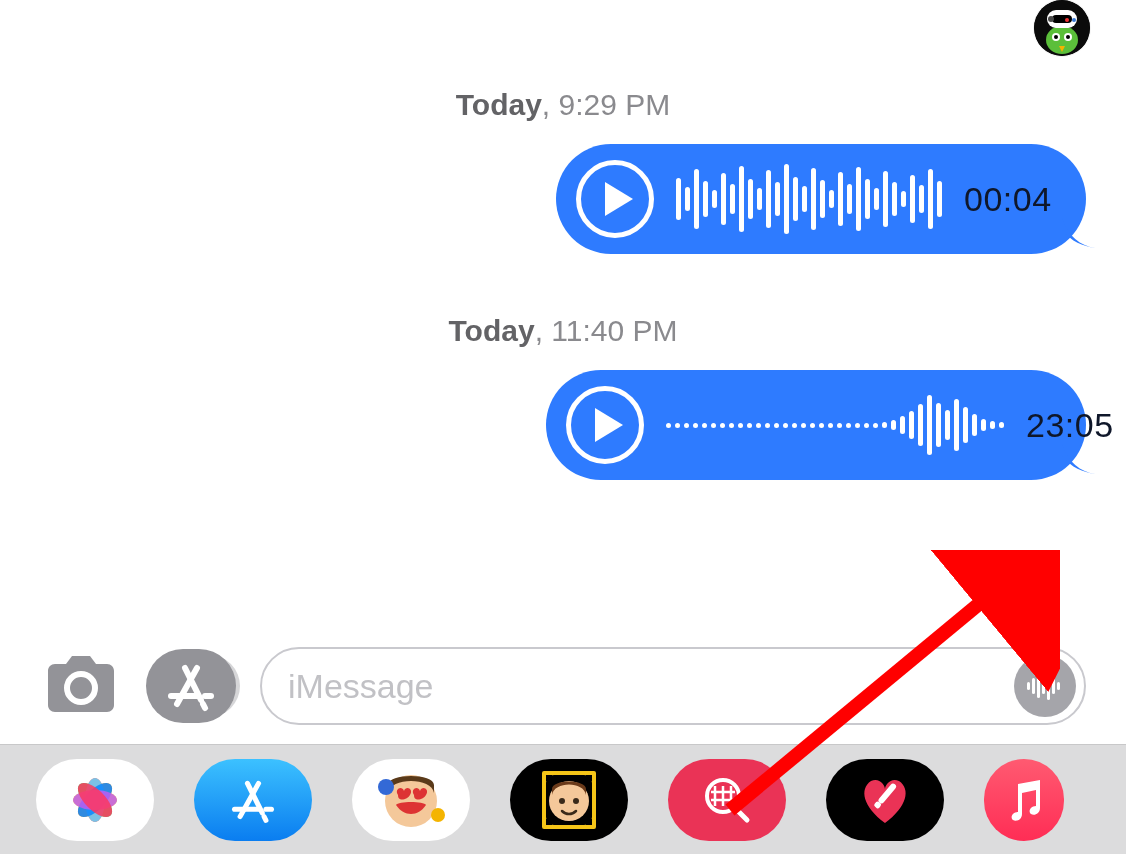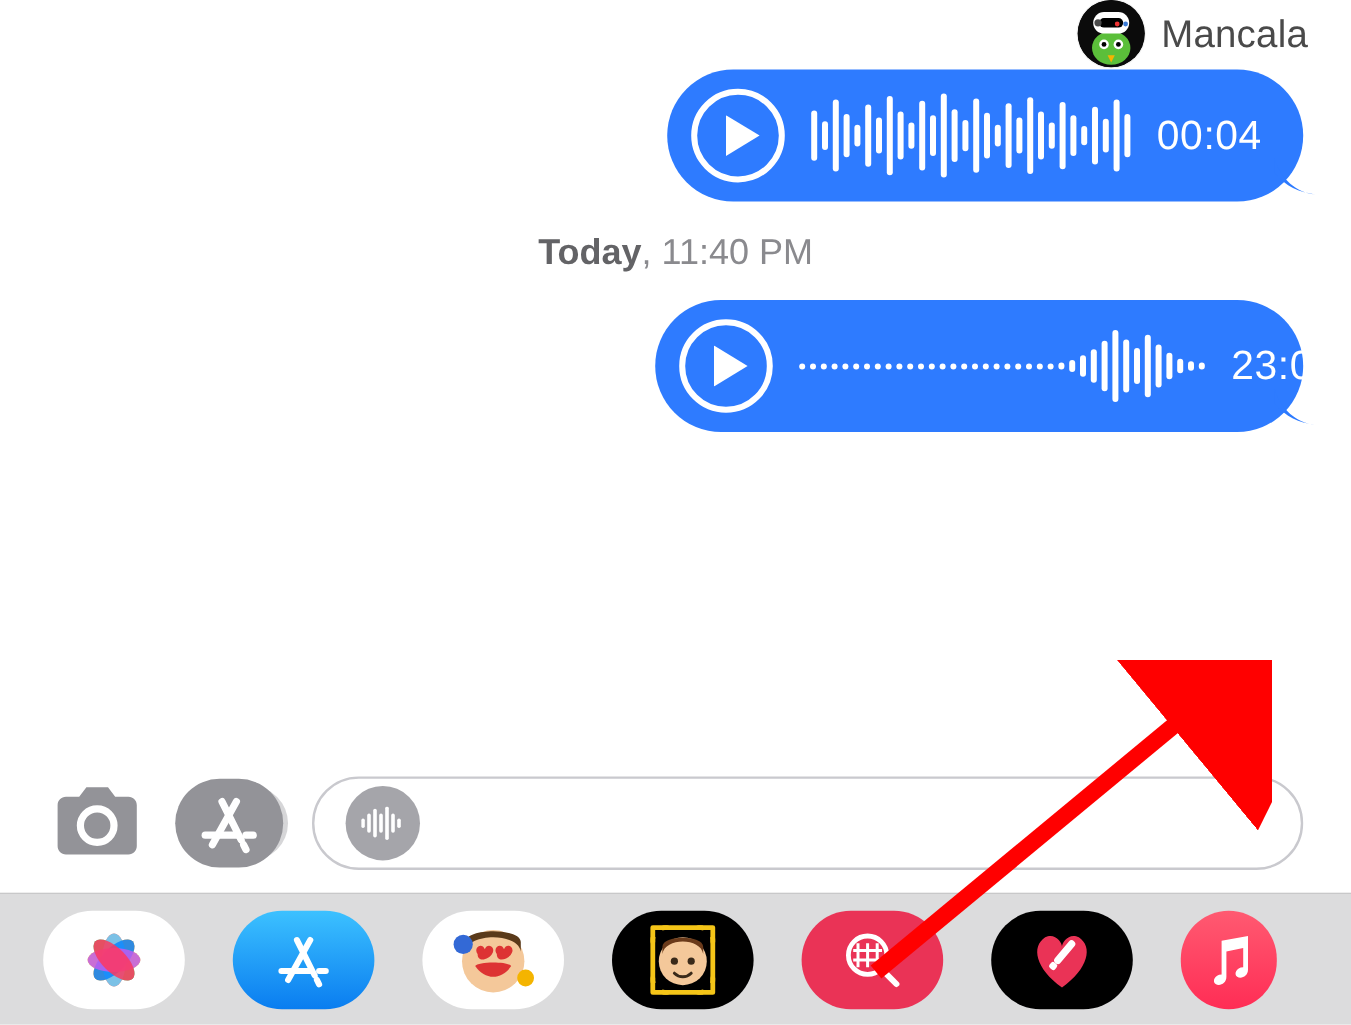--- a/index.html
+++ b/index.html
@@ -93,21 +93,21 @@
   .waveform .bar {
     width: 5px;
     background: #fff;
     border-radius: 3px;
   }
   .waveform .dot {
     width:5px; height:5px; border-radius:50%; background:#fff;
   }
   .duration {
     font-size: 34px;
-    color: #ffffff;
+    color: #0f172a;
     font-weight: 500;
     letter-spacing: .5px;
     font-variant-numeric: tabular-nums;
   }
 
   .status-row {
     display:flex;
     justify-content: flex-end;
     align-items: baseline;
     gap: 0;
@@ -225,25 +225,27 @@
       <rect x="14" y="16" width="6" height="6" rx="3" fill="#4a4a4a"></rect>
       <circle cx="33" cy="20" r="2" fill="#e33"></circle>
       <circle cx="40" cy="20" r="2" fill="#3b7bd6"></circle>
       <circle cx="22" cy="37" r="4" fill="#fff"></circle>
       <circle cx="34" cy="37" r="4" fill="#fff"></circle>
       <circle cx="22" cy="37" r="2" fill="#000"></circle>
       <circle cx="34" cy="37" r="2" fill="#000"></circle>
       <path d="M25 46 L28 52 L31 46 Z" fill="#f4b400"></path>
     </svg>
   </div>
-  <span class="mancala-label">Mancala</span>
 </div>
 
 <div class="conv">
 
+  <div class="timestamp">
+    <span class="day">Today</span><span>, </span><span>9:29 PM</span>
+  </div>
 
   <div class="row-right">
     <div class="bubble" style="width:530px;">
       <div class="play-btn">
         <svg viewBox="0 0 30 34">
             <path d="M2 0 L30 17 L2 34 Z" fill="#fff"></path>
           </svg>
       </div>
       <div class="waveform" id="wf1">
           <div class="bar" style="height: 42px;"></div>
@@ -277,21 +279,21 @@
           <div class="bar" style="height: 60px;"></div>
           <div class="bar" style="height: 36px;"></div>
         </div>
       <span class="duration">00:04</span>
       <svg class="tail" viewBox="0 0 34 30">
           <path d="M0 0 C 6 18 18 28 34 30 C 20 28 10 24 0 12 Z"></path>
         </svg>
     </div>
   </div>
 
-  <div class="timestamp" style="margin-top:26px;">
+  <div class="timestamp" style="margin-top:60px;">
     <span class="day">Today</span><span>, </span><span>11:40 PM</span>
   </div>
 
   <div class="row-right">
     <div class="bubble" style="width:540px;">
       <div class="play-btn">
         <svg viewBox="0 0 30 34">
             <path d="M2 0 L30 17 L2 34 Z" fill="#fff"></path>
           </svg>
       </div>
@@ -358,20 +360,21 @@
       <g stroke="#fff" stroke-width="6" stroke-linecap="round" fill="none">
         <line x1="20" y1="8" x2="36" y2="40"></line>
         <line x1="32" y1="8" x2="12" y2="44"></line>
         <line x1="6" y1="36" x2="32" y2="36"></line>
         <line x1="40" y1="36" x2="46" y2="36"></line>
         <line x1="38" y1="44" x2="40" y2="48"></line>
       </g>
     </svg>
   </div>
   <div class="input-wrap">
+    <input type="text" placeholder="iMessage" style="">
     <div class="audio-send">
       <svg width="36" height="28" viewBox="0 0 36 28">
         <g fill="#fff">
             <rect x="0" y="10" width="3" height="8" rx="1.5"></rect>
             <rect x="5" y="6" width="3" height="16" rx="1.5"></rect>
             <rect x="10" y="2" width="3" height="24" rx="1.5"></rect>
             <rect x="15" y="6" width="3" height="16" rx="1.5"></rect>
             <rect x="20" y="0" width="3" height="28" rx="1.5"></rect>
             <rect x="25" y="6" width="3" height="16" rx="1.5"></rect>
             <rect x="30" y="10" width="3" height="8" rx="1.5"></rect>

